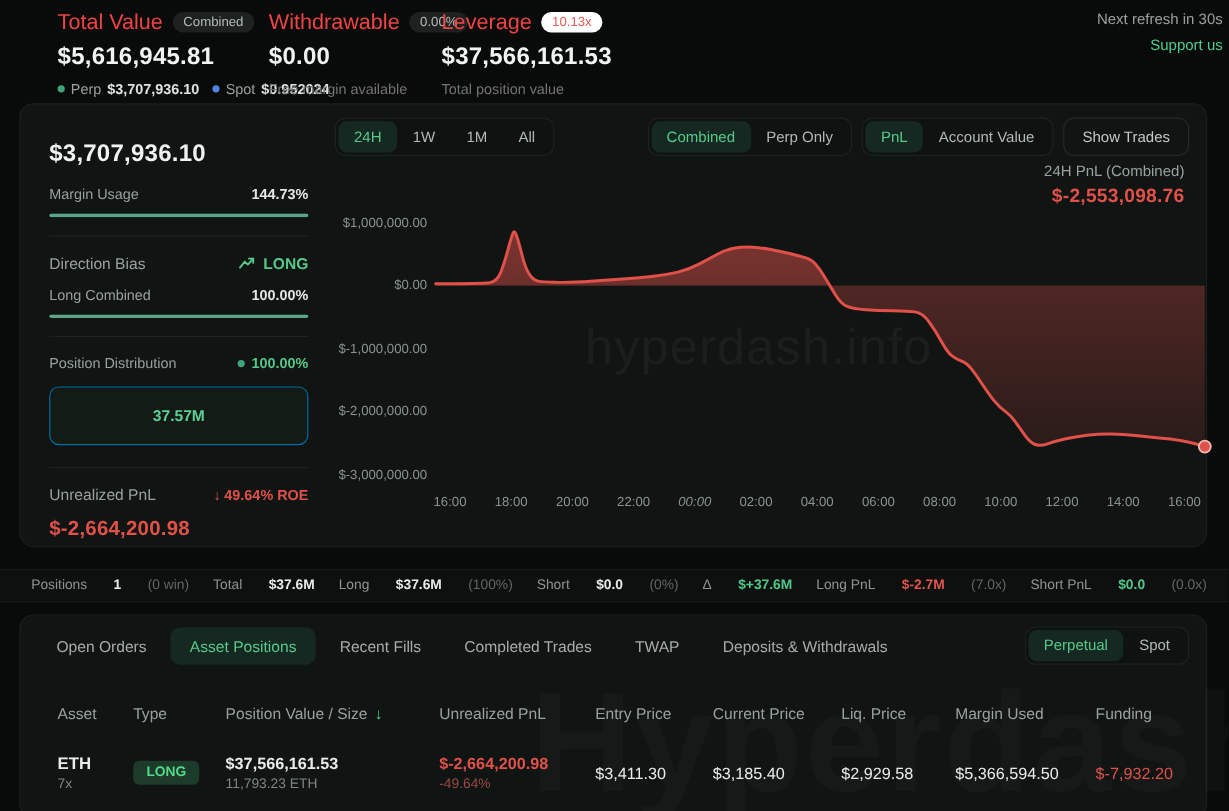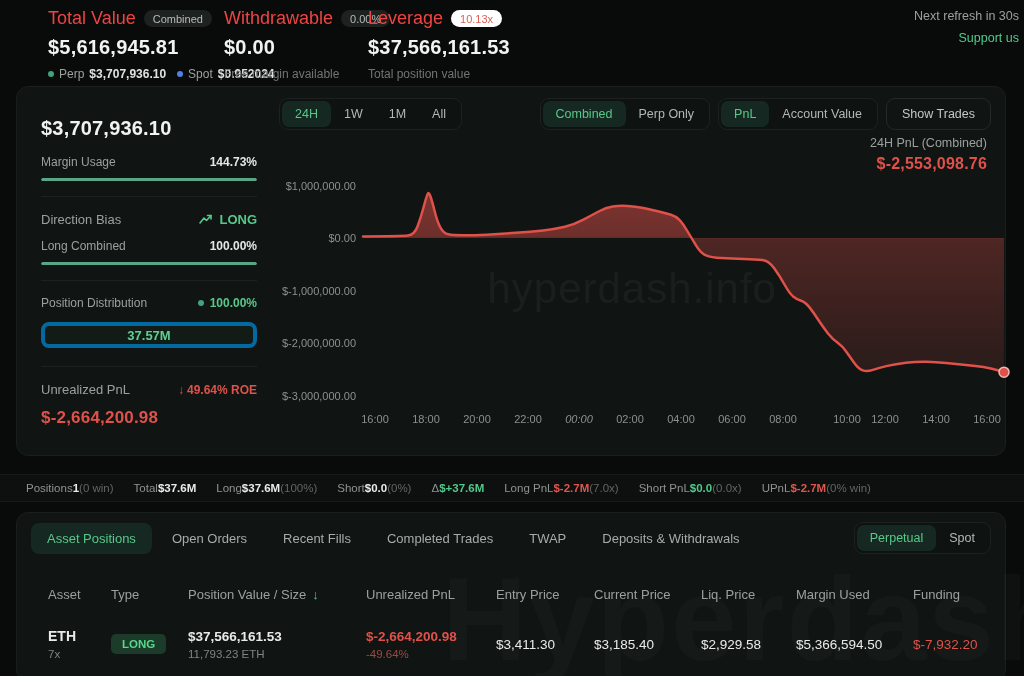--- a/index.html
+++ b/index.html
@@ -38,21 +38,21 @@
   .sb-value-lg{font-size:20px;font-weight:600;margin-top:8px;color:#f0f3f1;letter-spacing:.2px;}
   .sb-row{display:flex;justify-content:space-between;align-items:center;}
   .sb-white{font-size:12px;color:#e4e8e5;font-weight:600;}
   .green-text{color:#55c98a;}
   .red-text{color:#e0514a;}
   .track{height:3px;background:#1b231f;border-radius:2px;margin-top:9px;overflow:hidden;}
   .fillbar{height:100%;width:100%;background:#5aa487;border-radius:2px;}
   .divider{height:1px;background:#1d2220;margin:15px 0;}
   .bias-val{display:flex;align-items:center;gap:6px;font-size:13px;font-weight:700;}
   .dist-right{display:flex;align-items:center;gap:6px;font-size:12px;font-weight:600;}
-  .dist-box{margin-top:12px;height:26px;border:4px solid #0369a1;background:#131b16;border-radius:8px;
+  .dist-box{margin-top:12px;height:49px;border:1px solid #0369a1;background:#131b16;border-radius:8px;
             display:flex;align-items:center;justify-content:center;font-size:13px;color:#5fce95;font-weight:600;}
   .roe{font-size:12px;font-weight:600;display:flex;align-items:center;gap:3px;}
   .upnl-value{font-size:17px;font-weight:700;color:#e0514a;margin-top:11px;letter-spacing:.2px;}
 
   
   .chart-col{position:absolute;left:262px;top:0;right:6px;bottom:0;}
   .controls{position:absolute;top:11px;left:0;right:8px;display:flex;gap:8px;align-items:flex-start;}
   .seg-group{display:flex;background:#0e1211;border:1px solid #1d2220;border-radius:9px;padding:2px;}
   .seg-btn{border:0;background:transparent;color:#b2b8b4;font-size:12.5px;padding:6px 13px;border-radius:7px;
            font-family:inherit;cursor:pointer;white-space:nowrap;}
@@ -68,21 +68,21 @@
   .ytick{position:absolute;right:0;font-size:11px;color:#8b928e;white-space:nowrap;}
   .x-axis{position:absolute;left:84px;top:326px;width:641px;height:16px;}
   .xtick{position:absolute;top:0;transform:translateX(-50%);font-size:11px;color:#8b928e;}
   .watermark-chart{position:absolute;left:42%;top:50%;transform:translate(-50%,-50%);
                    font-size:42px;color:rgba(225,232,228,0.05);letter-spacing:1px;white-space:nowrap;pointer-events:none;}
 
   
   .summary-strip{position:absolute;left:0;top:474px;width:1024px;height:28px;background:#0d100f;
                  border-top:1px solid #151918;border-bottom:1px solid #151918;
                  display:flex;align-items:center;padding-left:26px;gap:20px;font-size:11.5px;white-space:nowrap;overflow:hidden;}
-  .sum-item{display:flex;gap:0;align-items:center;}
+  .sum-item{display:flex;gap:22px;align-items:center;}
   .sum-label{color:#8d948f;}
   .sum-value{font-weight:700;color:#e8ebe9;}
   .sum-value.green{color:#4fc98a;}
   .sum-value.red{color:#e0564e;}
   .sum-extra{color:#5f6663;}
 
   
   .tabs-row{position:absolute;left:14px;top:10px;display:flex;gap:4px;}
   .tab{padding:8px 16px;font-size:13px;color:#a6aca8;border-radius:8px;background:transparent;border:0;
        font-family:inherit;cursor:pointer;white-space:nowrap;}
@@ -263,21 +263,21 @@
       <div class="x-axis" id="x-axis">
           <span class="xtick" style="left: 12px;">16:00</span>
           <span class="xtick" style="left: 63px;">18:00</span>
           <span class="xtick" style="left: 114px;">20:00</span>
           <span class="xtick" style="left: 165px;">22:00</span>
           <span class="xtick" style="left: 216px; font-style: italic;">00:00</span>
           <span class="xtick" style="left: 267px;">02:00</span>
           <span class="xtick" style="left: 318px;">04:00</span>
           <span class="xtick" style="left: 369px;">06:00</span>
           <span class="xtick" style="left: 420px;">08:00</span>
-          <span class="xtick" style="left: 484px;">10:00</span>
+          <span class="xtick" style="left: 471px;">10:00</span>
           <span class="xtick" style="left: 522px;">12:00</span>
           <span class="xtick" style="left: 573px;">14:00</span>
           <span class="xtick" style="left: 624px;">16:00</span>
         </div>
     </div>
   </div>
 
   <div class="summary-strip" id="summary-strip">
       <div class="sum-item">
         <span class="sum-label">Positions</span>
@@ -315,22 +315,22 @@
       <div class="sum-item">
         <span class="sum-label">UPnL</span>
         <span class="sum-value red">$-2.7M</span>
         <span class="sum-extra">(0% win)</span>
       </div>
     </div>
 
   <div class="card bottom-card">
     <div class="watermark-bottom">Hyperdash</div>
     <div class="tabs-row" id="tabs-row">
+        <button class="tab">Open Orders</button>
         <button class="tab active">Asset Positions</button>
-        <button class="tab">Open Orders</button>
         <button class="tab">Recent Fills</button>
         <button class="tab">Completed Trades</button>
         <button class="tab">TWAP</button>
         <button class="tab">Deposits &amp; Withdrawals</button>
       </div>
     <div class="market-toggle" id="market-toggle">
         <button class="seg-btn active">Perpetual</button>
         <button class="seg-btn">Spot</button>
       </div>
 

